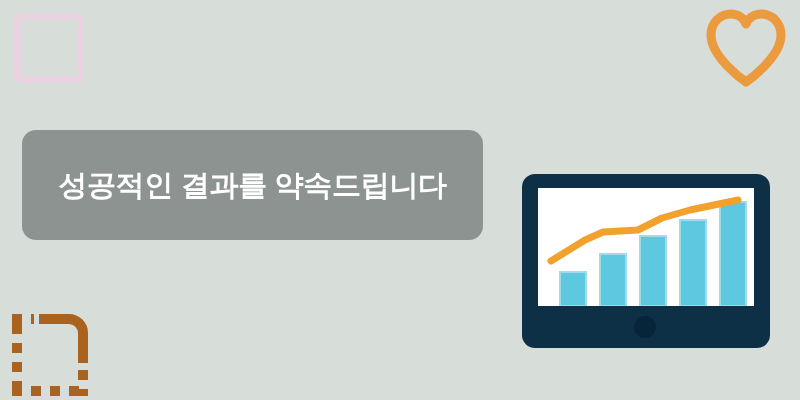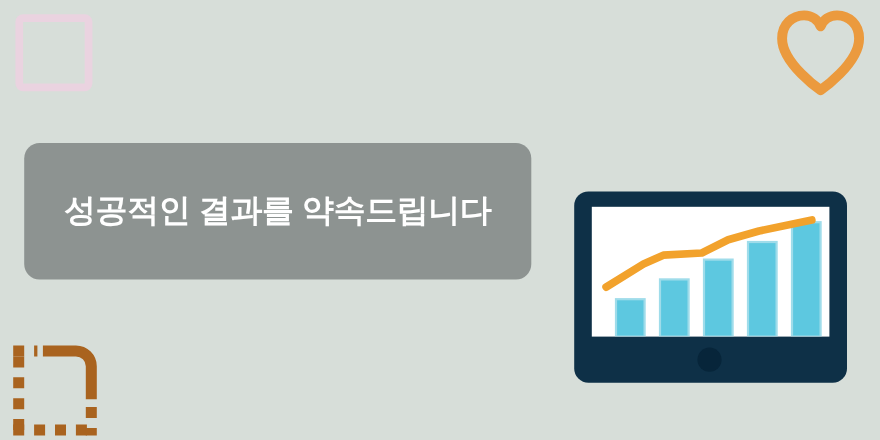--- a/index.html
+++ b/index.html
@@ -45,21 +45,21 @@
     width: 90px;
     height: 92px;
   }
 
   
   .headline-banner {
     position: absolute;
     left: 22px;
     top: 130px;
     width: 461px;
-    height: 124px;
+    height: 110px;
     background: #8d9391;
     border-radius: 14px;
     display: flex;
     flex-direction: row;
     align-items: center;
     justify-content: center;
     box-sizing: border-box;
     padding: 0 18px;
   }
   .headline-line {

